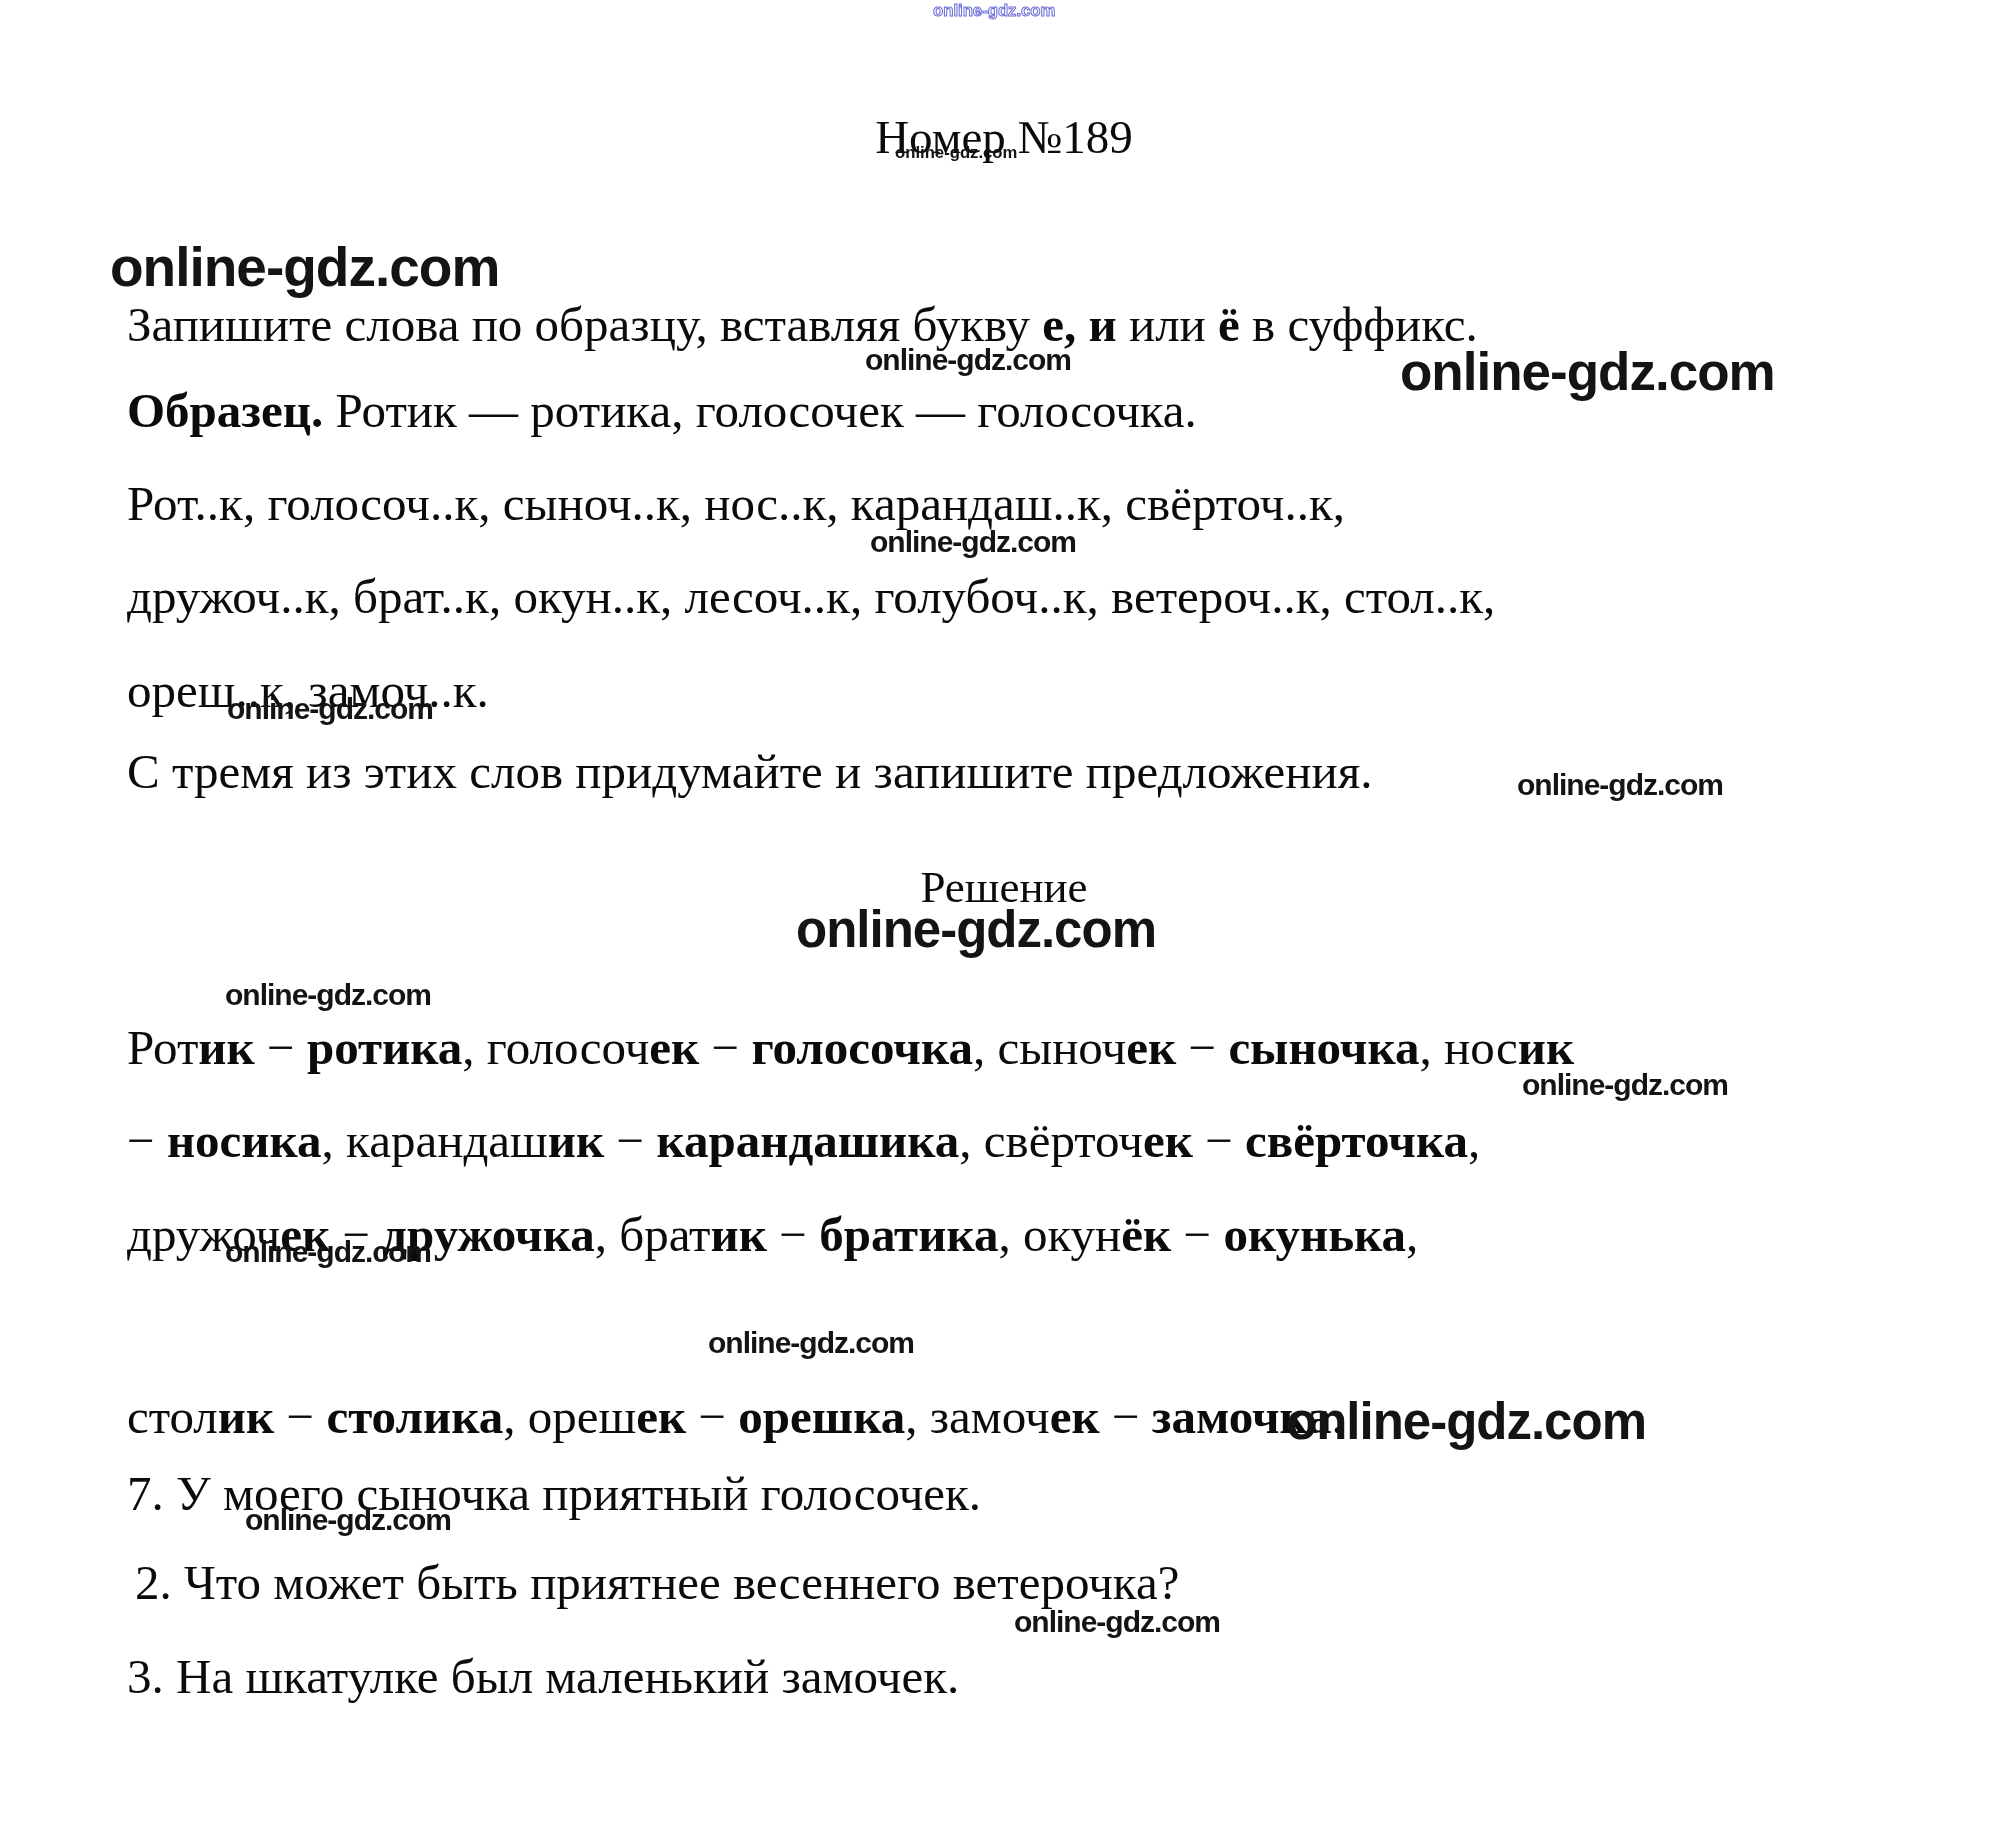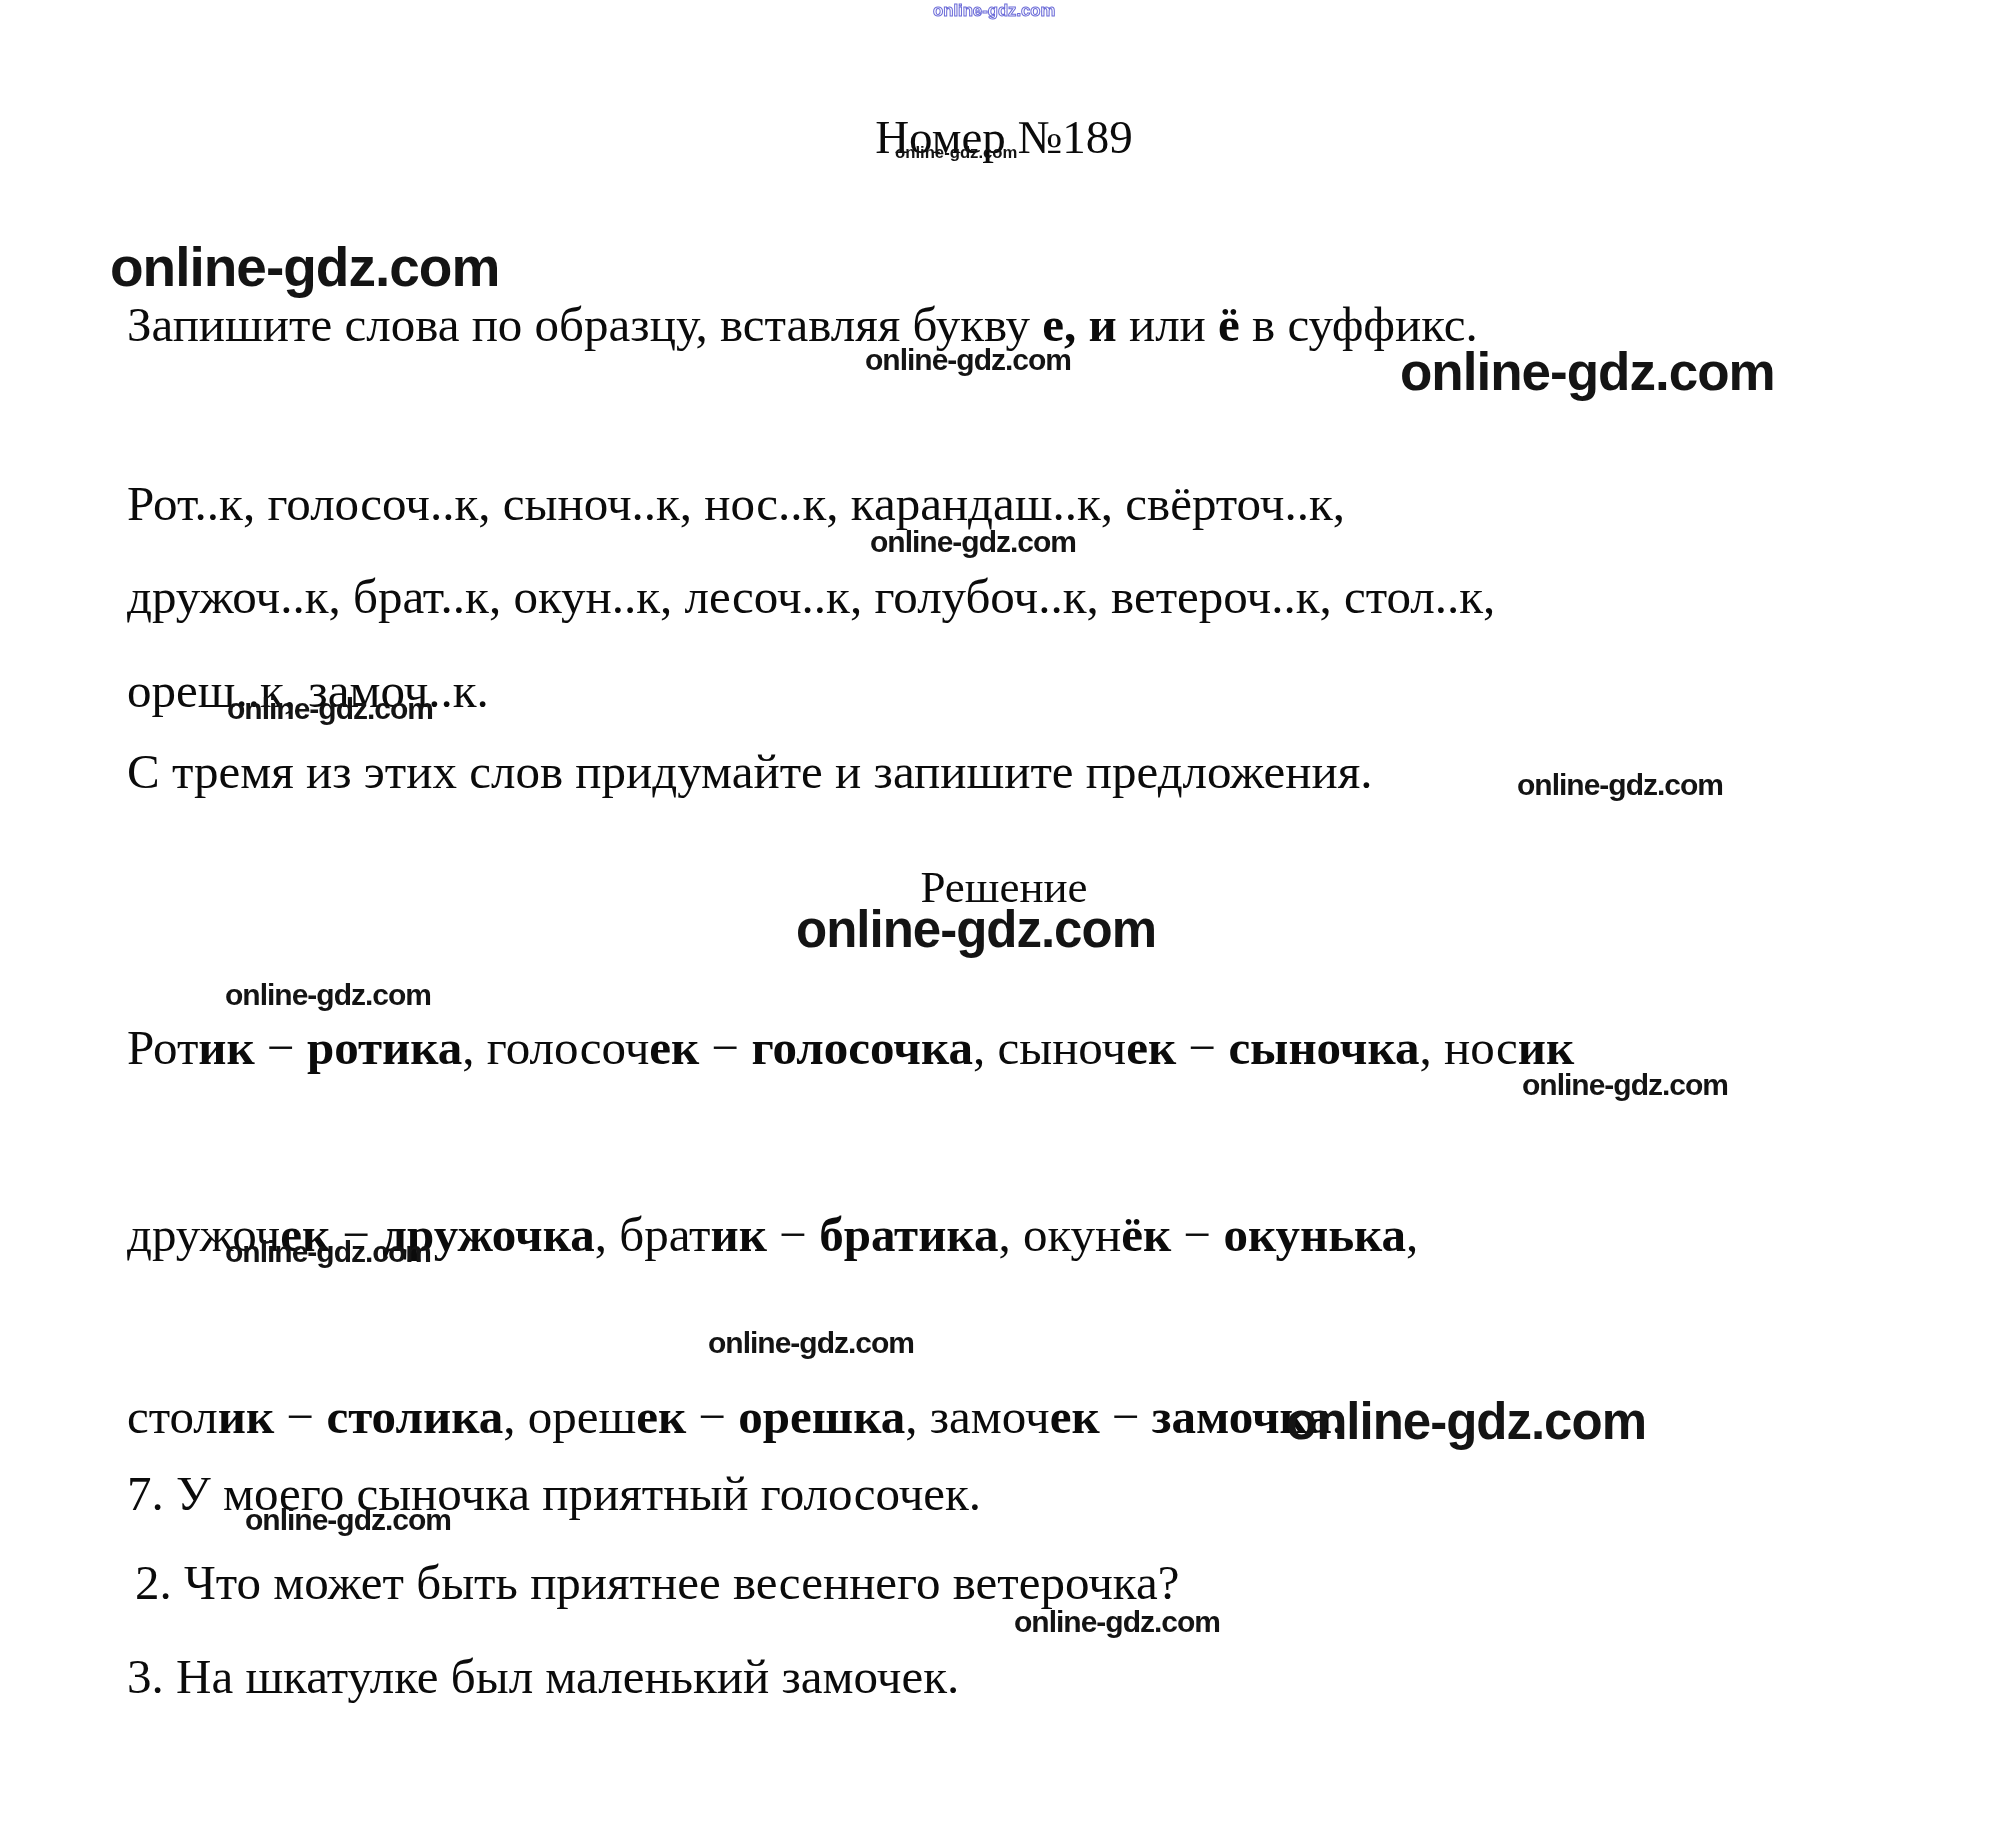--- a/index.html
+++ b/index.html
@@ -43,20 +43,21 @@
   <div class="abs title center" style="top:110px;">Номер №189</div>
   <div class="abs wm wm-tiny" style="left:895px;top:145px;">online-gdz.com</div>
 
   <div class="abs wm wm-lg" style="left:110px;top:240px;font-size:55px;">online-gdz.com</div>
 
   <div class="abs serif-line" style="left:127px;top:298px;"><span>Запишите слова по образцу, вставляя букву </span><span class="b">е, и</span><span> или </span><span class="b">ё</span><span> в суффикс.</span></div>
 
   <div class="abs wm wm-sm" style="left:865px;top:345px;">online-gdz.com</div>
   <div class="abs wm wm-lg" style="left:1400px;top:345px;">online-gdz.com</div>
 
+  <div class="abs serif-line" style="left:127px;top:384px;"><span class="b">Образец.</span><span> Ротик — ротика, голосочек — голосочка.</span></div>
 
   <div class="abs serif-line" style="left:127px;top:477px;"><span>Рот..к, голосоч..к, сыноч..к, нос..к, карандаш..к, свёрточ..к,</span></div>
 
   <div class="abs wm wm-sm" style="left:870px;top:527px;">online-gdz.com</div>
 
   <div class="abs serif-line" style="left:127px;top:570px;text-align:right;"><span>дружоч..к, брат..к, окун..к, лесоч..к, голубоч..к, ветероч..к, стол..к,</span></div>
 
   <div class="abs serif-line" style="left:127px;top:664px;"><span>ореш..к, замоч..к.</span></div>
 
   <div class="abs wm wm-sm" style="left:227px;top:694px;">online-gdz.com</div>
@@ -67,20 +68,21 @@
 
   <div class="abs heading center" style="top:861px;">Решение</div>
   <div class="abs wm wm-lg" style="left:796px;top:904px;font-size:51px;">online-gdz.com</div>
 
   <div class="abs wm wm-sm" style="left:225px;top:980px;">online-gdz.com</div>
 
   <div class="abs serif-line" style="left:127px;top:1021px;"><span>Рот</span><span class="b">ик</span><span> − </span><span class="b">ротика</span><span>, голосоч</span><span class="b">ек</span><span> − </span><span class="b">голосочка</span><span>, сыноч</span><span class="b">ек</span><span> − </span><span class="b">сыночка</span><span>, нос</span><span class="b">ик</span></div>
 
   <div class="abs wm wm-sm" style="left:1522px;top:1070px;">online-gdz.com</div>
 
+  <div class="abs serif-line" style="left:127px;top:1114px;"><span>− </span><span class="b">носика</span><span>, карандаш</span><span class="b">ик</span><span> − </span><span class="b">карандашика</span><span>, свёрточ</span><span class="b">ек</span><span> − </span><span class="b">свёрточка</span><span>,</span></div>
 
   <div class="abs serif-line" style="left:127px;top:1208px;"><span>дружоч</span><span class="b">ек</span><span> − </span><span class="b">дружочка</span><span>, брат</span><span class="b">ик</span><span> − </span><span class="b">братика</span><span>, окун</span><span class="b">ёк</span><span> − </span><span class="b">окунька</span><span>,</span></div>
 
   <div class="abs wm wm-sm" style="left:225px;top:1237px;">online-gdz.com</div>
 
 
   <div class="abs wm wm-sm" style="left:708px;top:1328px;">online-gdz.com</div>
 
   <div class="abs serif-line" style="left:127px;top:1390px;"><span>стол</span><span class="b">ик</span><span> − </span><span class="b">столика</span><span>, ореш</span><span class="b">ек</span><span> − </span><span class="b">орешка</span><span>, замоч</span><span class="b">ек</span><span> − </span><span class="b">замочка</span><span>.</span></div>
 

